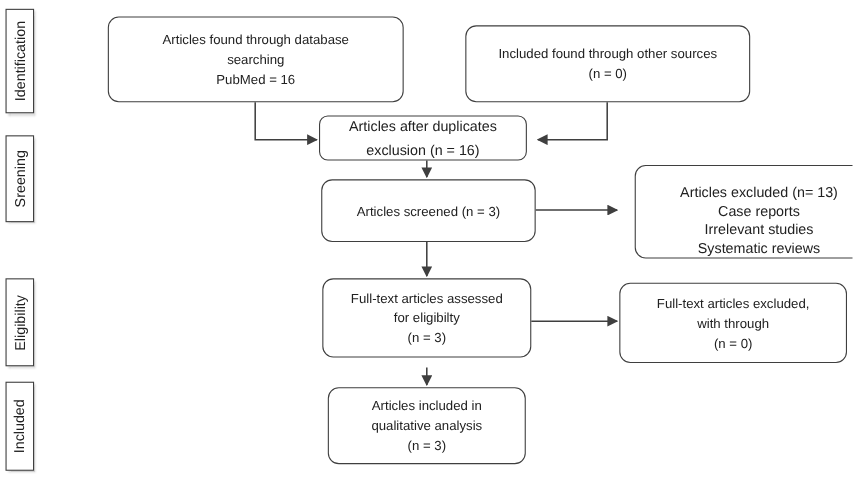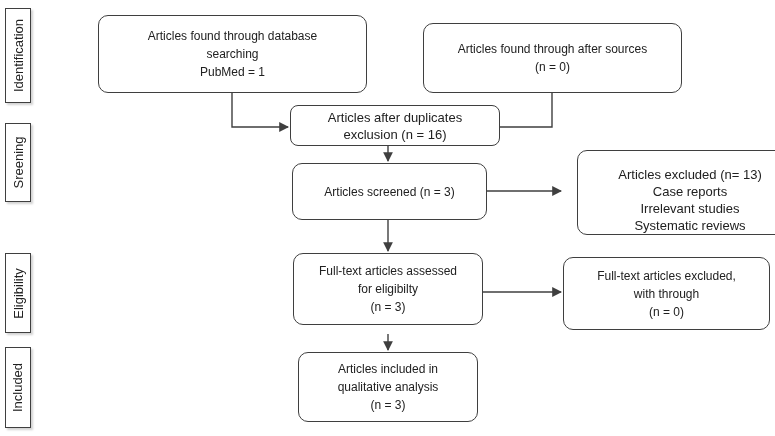--- a/index.html
+++ b/index.html
@@ -90,29 +90,29 @@
   <div class="stage" style="left:5px;top:253px;width:26px;height:80px;">
     <span class="rot">Eligibility</span>
   </div>
   <div class="stage" style="left:5px;top:347px;width:26px;height:81px;">
     <span class="rot">Included</span>
   </div>
 
   <div class="node" style="left:98px;top:15px;width:269px;height:78px;">
     <div class="line">Articles found through database</div>
     <div class="line">searching</div>
-    <div class="line">PubMed = 1</div>
+    <div class="line">PubMed = 16</div>
   </div>
 
   <div class="node" style="left:423px;top:23px;width:259px;height:70px;">
-    <div class="line">Articles found through after sources</div>
+    <div class="line">Included found through other sources</div>
     <div class="line">(n = 0)</div>
   </div>
 
-  <div class="node tight" style="left:290px;top:105px;width:210px;height:41px;border-radius:8px;">
+  <div class="node tight" style="left:290px;top:105px;width:189px;height:41px;border-radius:8px;justify-content:space-between;">
     <div class="line">Articles after duplicates</div>
     <div class="line">exclusion (n = 16)</div>
   </div>
 
   <div class="node" style="left:292px;top:163px;width:195px;height:57px;">
     <div class="line">Articles screened (n = 3)</div>
   </div>
 
   <div class="node tight" style="left:577px;top:150px;width:226px;height:85px;justify-content:flex-end;">
     <div class="line">Articles excluded (n= 13)</div>

